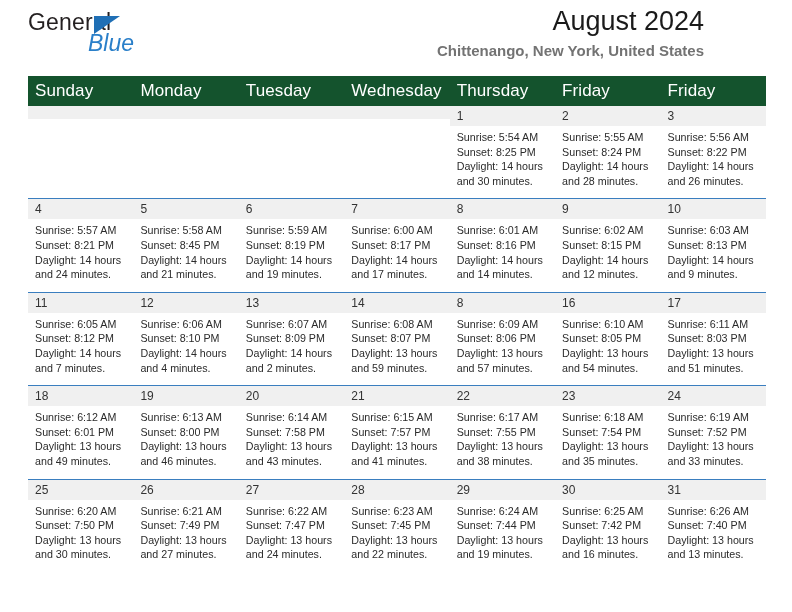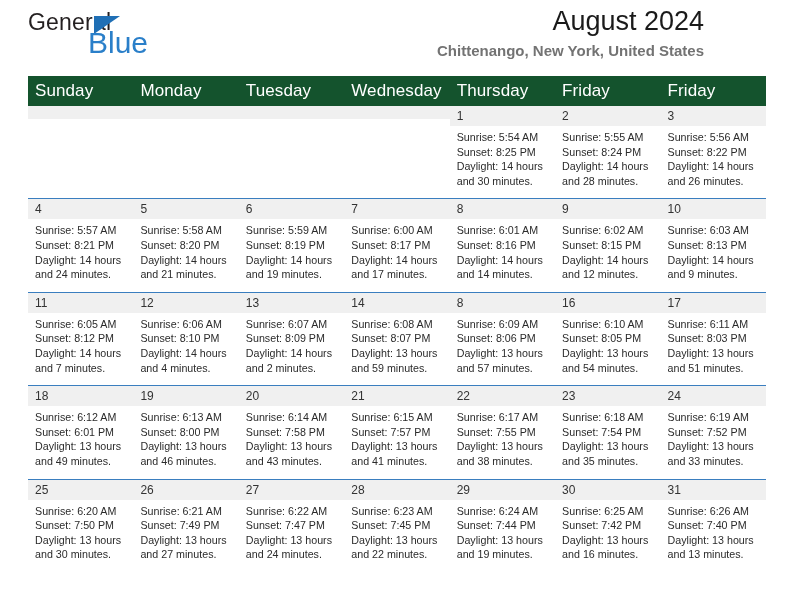--- a/index.html
+++ b/index.html
@@ -53,23 +53,24 @@
     top: 6px;
     width: 0;
     height: 0;
     border-left: 26px solid #1f6fb5;
     border-bottom: 18px solid transparent;
   }
   .brand-blue {
     position: absolute;
     left: 60px;
     top: 21px;
-    font-size: 30px;
+    font-size: 23px;
     color: #2a7fc9;
     line-height: 24px;
+    font-style: italic;
   }
 
   .title-block {
     text-align: right;
     margin-top: 4px;
     margin-left: 12px;
   }
   .cal-title {
     font-size: 27px;
     color: #1a1a1a;
@@ -243,21 +244,21 @@
               <div>Sunrise: 5:57 AM</div>
               <div>Sunset: 8:21 PM</div>
               <div>Daylight: 14 hours</div>
               <div>and 24 minutes.</div>
             </div>
           </td>
           <td>
             <div class="daynum">5</div>
             <div class="details">
               <div>Sunrise: 5:58 AM</div>
-              <div>Sunset: 8:20 PM</div>
+              <div>Sunset: 8:45 PM</div>
               <div>Daylight: 14 hours</div>
               <div>and 21 minutes.</div>
             </div>
           </td>
           <td>
             <div class="daynum">6</div>
             <div class="details">
               <div>Sunrise: 5:59 AM</div>
               <div>Sunset: 8:19 PM</div>
               <div>Daylight: 14 hours</div>

